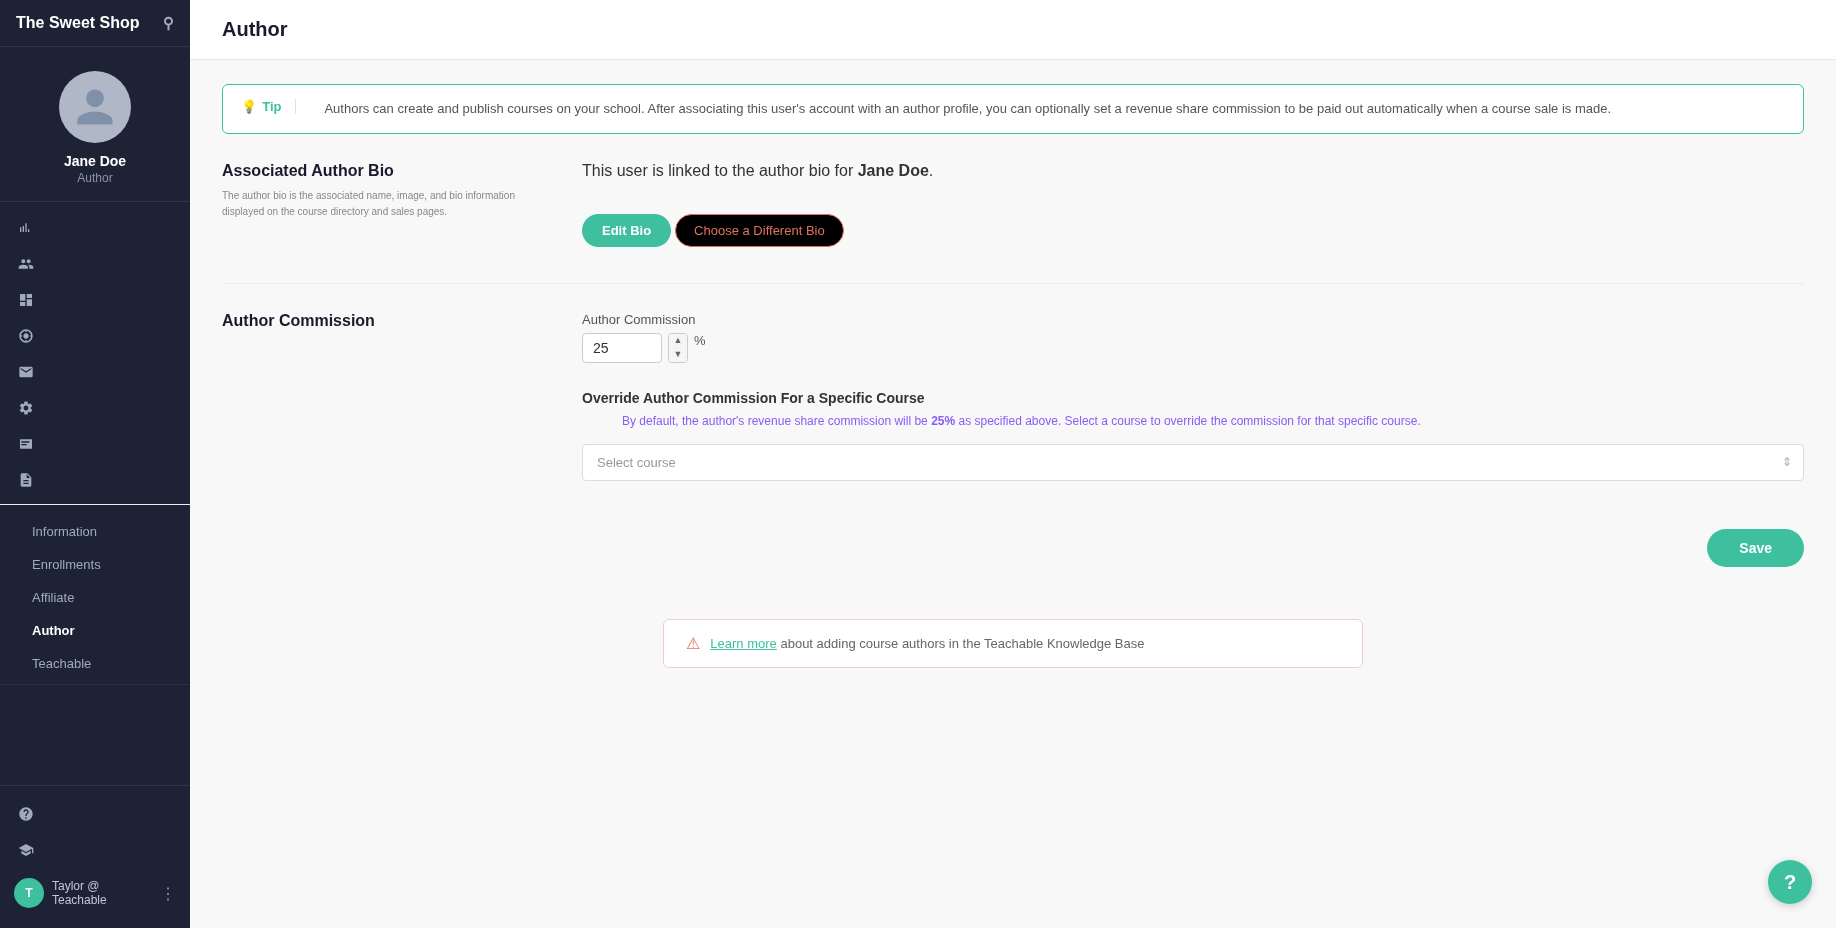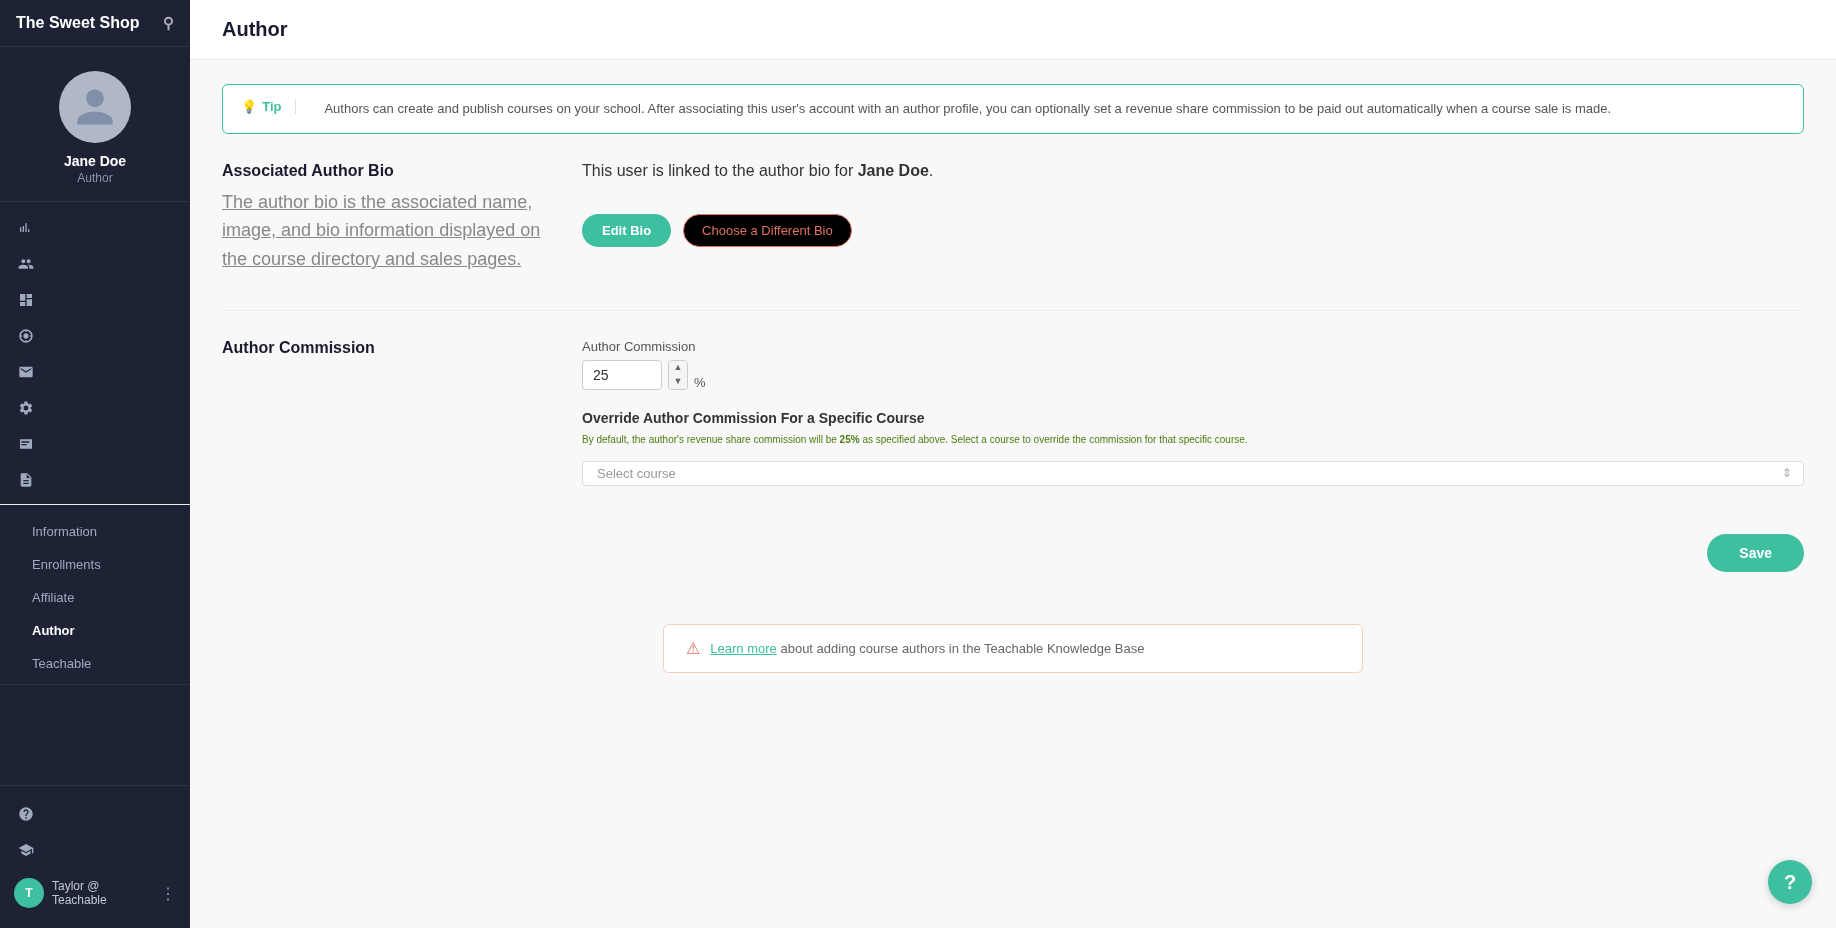--- a/index.html
+++ b/index.html
@@ -181,40 +181,39 @@
       width: 320px;
       min-width: 320px;
     }
     .section-title {
       font-size: 16px;
       font-weight: 600;
       color: #1a1a2e;
       margin-bottom: 8px;
     }
     .section-desc {
-      font-size: 18px;
+      font-size: 10px;
       color: #888;
       line-height: 1.6;
-      text-decoration: underline;
     }
     .section-right {
       flex: 1;
     }
 
     
     .bio-linked-text {
       font-size: 16px;
       color: #333;
       margin-bottom: 34px;
     }
     .bio-linked-text strong { font-weight: 700; }
 
     .bio-actions {
       display: flex;
-      gap: 12px;
+      gap: 4px;
       align-items: center;
     }
     .btn-edit-bio {
       background: #3dbfa0;
       color: #fff;
       border: none;
       border-radius: 20px;
       padding: 9px 20px;
       font-size: 13px;
       font-weight: 600;
@@ -232,23 +231,23 @@
     }
 
     
     .commission-label {
       font-size: 13px;
       color: #555;
       margin-bottom: 6px;
     }
     .commission-input-row {
       display: flex;
-      align-items: flex-end;
+      align-items: flex-start;
       gap: 6px;
-      margin-bottom: 20px;
+      margin-bottom: 27px;
     }
     .commission-input {
       width: 80px;
       border: 1px solid #ccc;
       border-radius: 4px;
       padding: 6px 10px;
       font-size: 14px;
       color: #333;
     }
     .commission-stepper {
@@ -276,29 +275,30 @@
       color: #555;
     }
 
     .override-title {
       font-size: 14px;
       font-weight: 600;
       color: #333;
       margin-bottom: 6px;
     }
     .override-desc {
-      font-size: 10px;
-      color: #4d7c0f;
+      font-size: 12px;
+      color: #8b5cf6;
       margin-bottom: 14px;
       line-height: 1.5;
+      margin-left: 40px;
     }
     .override-desc strong { font-weight: 700; }
     .course-select {
       width: 100%;
-      padding: 4px 14px;
+      padding: 10px 14px;
       border: 1px solid #ddd;
       border-radius: 4px;
       font-size: 13px;
       color: #999;
       background: #fff;
       appearance: none;
       cursor: pointer;
     }
     .course-select-wrapper {
       position: relative;

